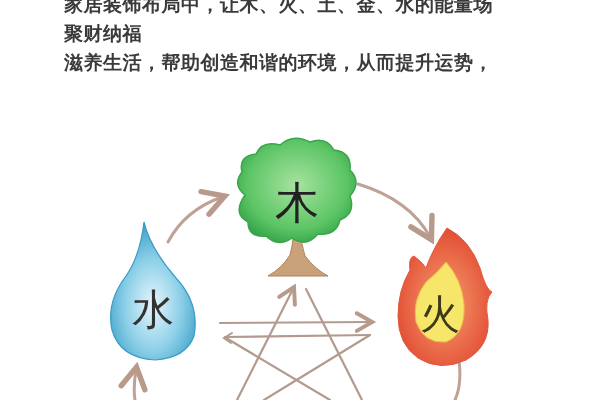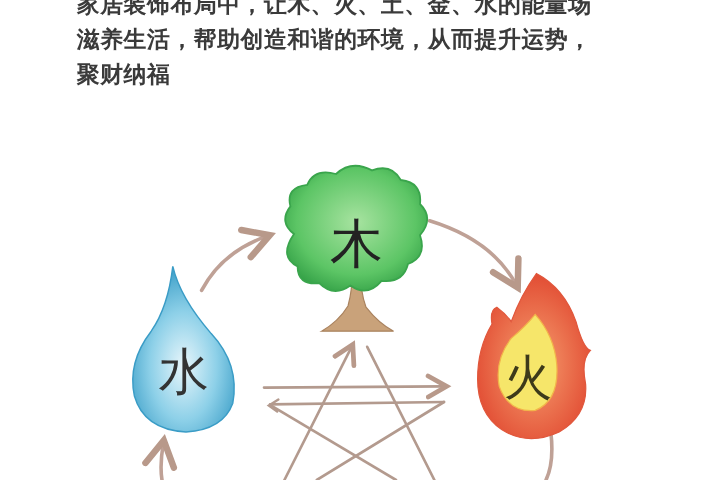--- a/index.html
+++ b/index.html
@@ -9,22 +9,22 @@
                 font-size:19px; line-height:29px; font-weight:bold; letter-spacing:0.5px; }
   .text-line { display:block; white-space:nowrap; }
   svg.diagram { position:absolute; left:0; top:0; }
   .glyph { font-family: "DejaVu Sans", "Liberation Sans", sans-serif; font-weight:normal; }
 </style>
 </head>
 <body>
 
 <div class="text-block">
   <span class="text-line">家居装饰布局中，让木、火、土、金、水的能量场</span>
+  <span class="text-line">聚财纳福</span>
   <span class="text-line">滋养生活，帮助创造和谐的环境，从而提升运势，</span>
-  <span class="text-line">聚财纳福</span>
 </div>
 
 <svg class="diagram" width="600" height="400" viewBox="0 0 600 400">
   <defs>
     <radialGradient id="gWood" cx="50%" cy="45%" r="60%">
       <stop offset="0%" stop-color="#a7e3a0"></stop>
       <stop offset="70%" stop-color="#5cc565"></stop>
       <stop offset="100%" stop-color="#33a046"></stop>
     </radialGradient>
     <radialGradient id="gWater" cx="50%" cy="60%" r="60%">

